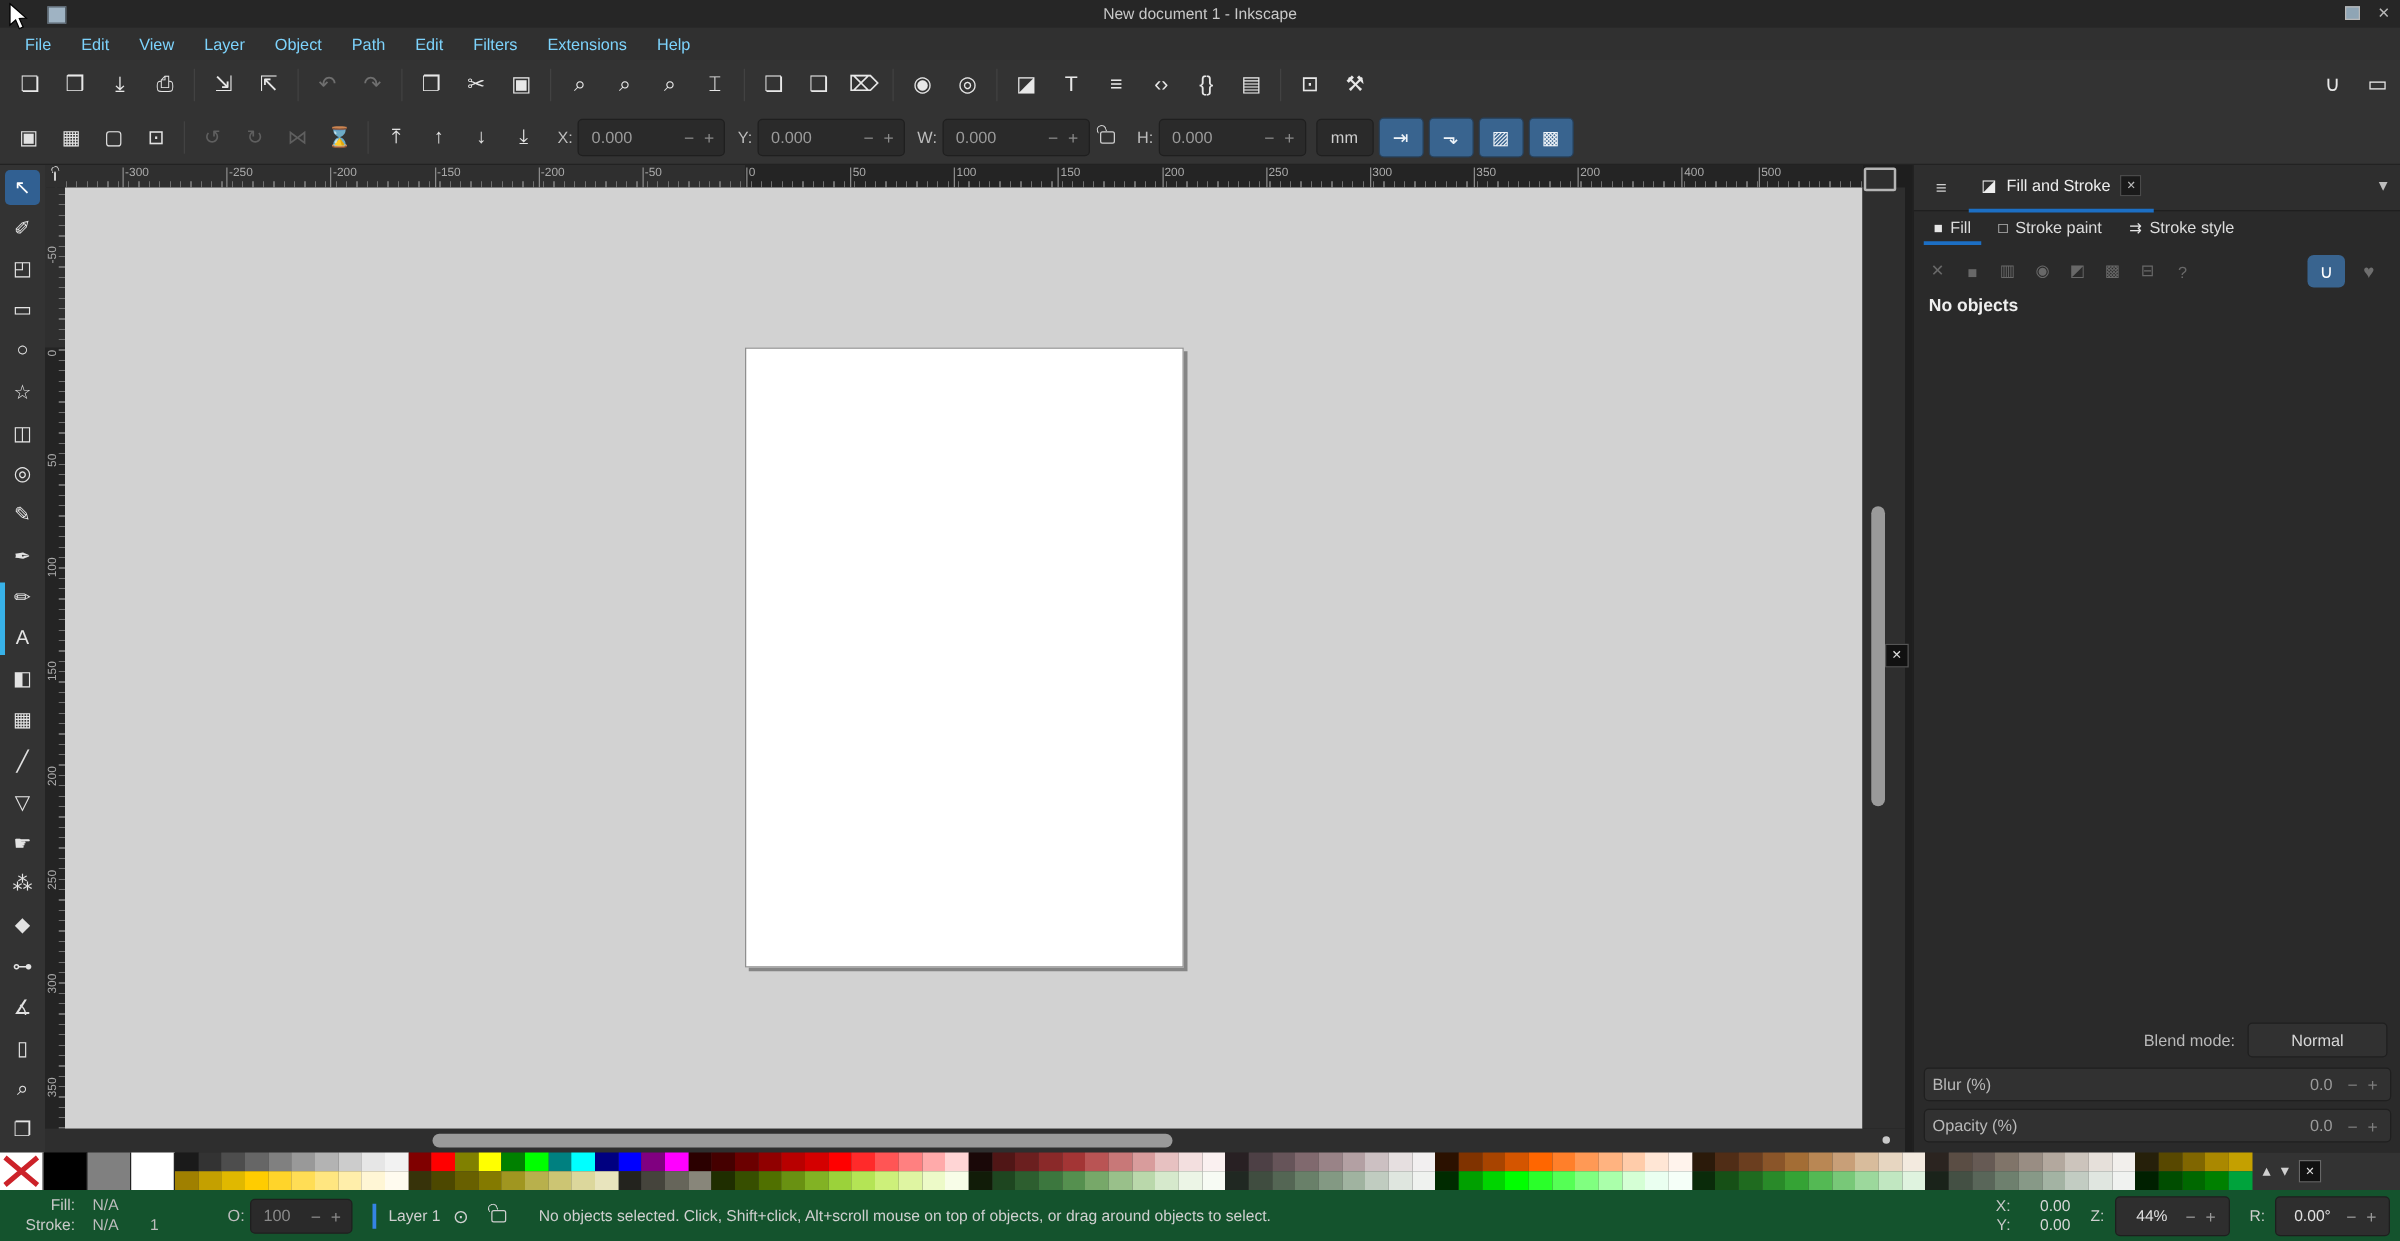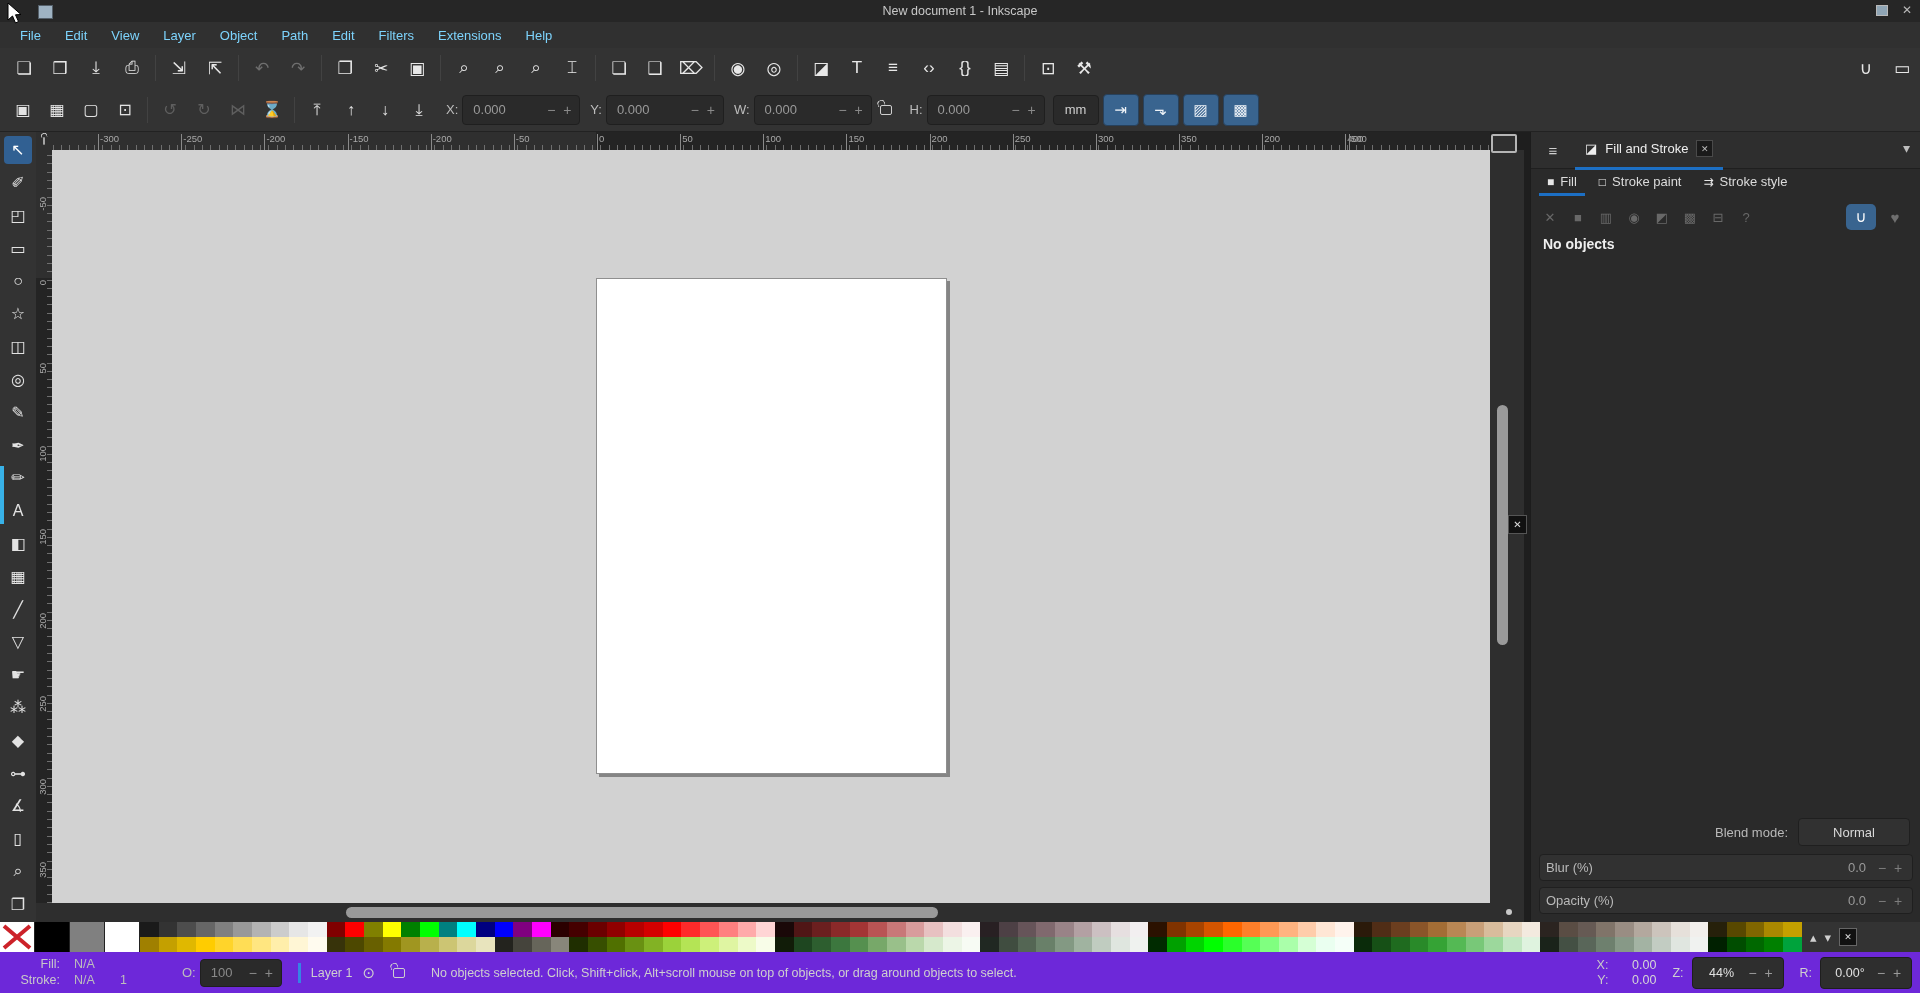--- a/index.html
+++ b/index.html
@@ -90,21 +90,21 @@
   #palette{left:0;top:922px;width:1920px;height:30px;background:#333333;display:flex;align-items:stretch;}
   #pal-x{width:34px;background:#ffffff;position:relative;border-right:1px solid #222;}
   #pal-x svg{position:absolute;inset:0;}
   .pal-pin{width:34px;border-right:1px solid #222;}
   #palcols{width:1662px;display:flex;}
   .palcol{flex:1;display:flex;flex-direction:column;}
   .palcol div{flex:1;}
   #palctrl{display:flex;align-items:center;gap:8px;padding:0 8px;color:#cfcfcf;font-size:13px;}
   #palcfg{width:16px;height:16px;background:#111;border:1px solid #666;color:#ddd;font-size:9px;display:flex;align-items:center;justify-content:center;}
   
-  #statusbar{left:0;top:952px;width:1920px;height:41px;background:#6d28d9;display:flex;align-items:center;box-sizing:border-box;padding:0 8px;font-size:12.5px;color:#cfcfcf;}
+  #statusbar{left:0;top:952px;width:1920px;height:41px;background:#14532d;display:flex;align-items:center;box-sizing:border-box;padding:0 8px;font-size:12.5px;color:#cfcfcf;}
   #fs-ind{display:flex;flex-direction:column;gap:1px;line-height:15px;}
   #fs-ind .r{display:flex;}
   #fs-ind .l{width:52px;text-align:right;padding-right:14px;color:#c9c9c9;}
   #fs-ind .v{width:46px;color:#bdbdbd;}
   #sw1{width:24px;color:#bdbdbd;}
   #opac{display:flex;align-items:center;margin-left:28px;}
   #opac .spin{height:26px;}
   #opac .spin .val{width:34px;color:#8a8a8a;}
   #layerind{display:flex;align-items:center;margin-left:16px;gap:10px;}
   #layerbar{width:3px;height:20px;background:#3584e4;}
@@ -281,21 +281,21 @@
     <span class="hlab" style="left: 563px;">0</span>
     <span class="hlab" style="left: 646.15px;">50</span>
     <span class="hlab" style="left: 729.3px;">100</span>
     <span class="hlab" style="left: 812.45px;">150</span>
     <span class="hlab" style="left: 895.6px;">200</span>
     <span class="hlab" style="left: 978.75px;">250</span>
     <span class="hlab" style="left: 1061.9px;">300</span>
     <span class="hlab" style="left: 1145.05px;">350</span>
     <span class="hlab" style="left: 1228.2px;">200</span>
     <span class="hlab" style="left: 1311.35px;">400</span>
-    <span class="hlab" style="left: 1315px;">500</span>
+    <span class="hlab" style="left: 1373px;">500</span>
   </div>
 <div class="abs" id="vruler">
     <div class="dark"></div>
     <div class="ticks"></div>
     <span class="vlab" style="top: 46.85px;">-50</span>
     <span class="vlab" style="top: 130px;">0</span>
     <span class="vlab" style="top: 213.15px;">50</span>
     <span class="vlab" style="top: 296.3px;">100</span>
     <span class="vlab" style="top: 379.45px;">150</span>
     <span class="vlab" style="top: 462.6px;">200</span>

